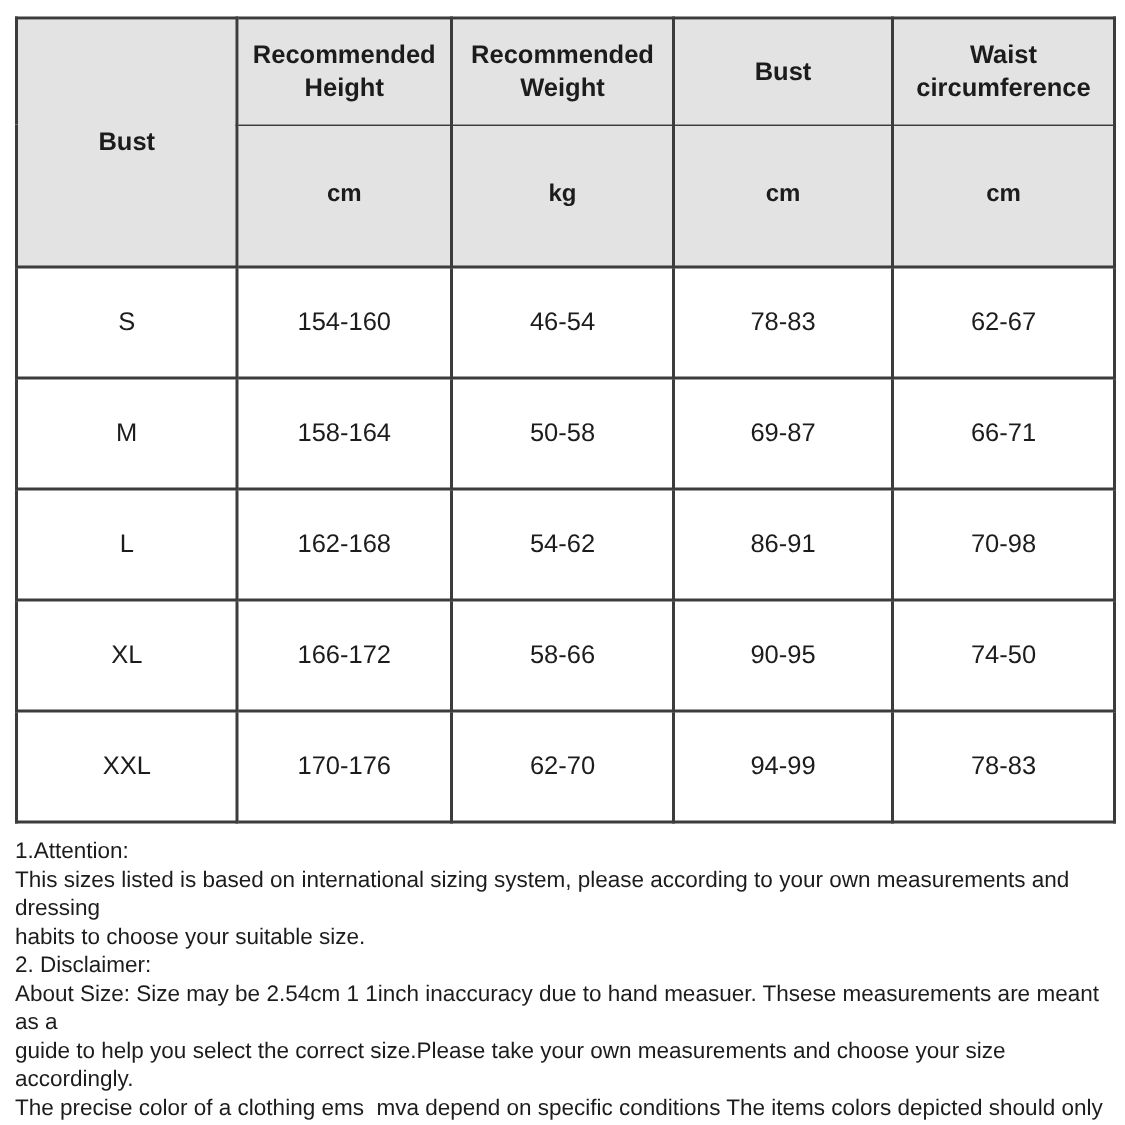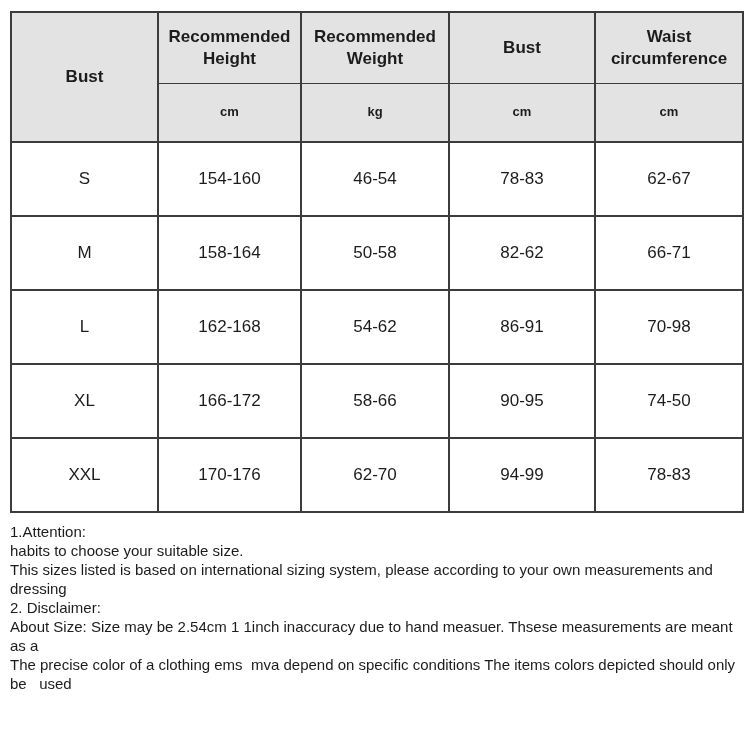--- a/index.html
+++ b/index.html
@@ -25,23 +25,23 @@
   }
   .size-table th {
     background: #e3e3e3;
     font-weight: 700;
     font-size: 17px;
     line-height: 22px;
   }
   .title-row th { height: 71px; }
   .col-title { border-bottom-width: 1px !important; }
   .unit-row th {
-    height: 59px;
+    height: 95px;
     border-top-width: 1px !important;
-    font-size: 13px;
+    font-size: 16px;
   }
   .size-head { border-bottom-width: 2px !important; }
   .data-row td {
     height: 74px;
     background: #ffffff;
     font-size: 17px;
     font-weight: 400;
   }
   .notes {
     margin: 9px 10px 0 10px;
@@ -82,21 +82,21 @@
       <td>S</td>
       <td>154-160</td>
       <td>46-54</td>
       <td>78-83</td>
       <td>62-67</td>
     </tr>
     <tr class="data-row">
       <td>M</td>
       <td>158-164</td>
       <td>50-58</td>
-      <td>82-62</td>
+      <td>69-87</td>
       <td>66-71</td>
     </tr>
     <tr class="data-row">
       <td>L</td>
       <td>162-168</td>
       <td>54-62</td>
       <td>86-91</td>
       <td>70-98</td>
     </tr>
     <tr class="data-row">
@@ -111,19 +111,20 @@
       <td>170-176</td>
       <td>62-70</td>
       <td>94-99</td>
       <td>78-83</td>
     </tr>
   </tbody>
 </table>
 
 <div class="notes">
   <div class="note-line">1.Attention:</div>
+  <div class="note-line">This sizes listed is based on international sizing system, please according to your own measurements and dressing</div>
   <div class="note-line">habits to choose your suitable size.</div>
-  <div class="note-line">This sizes listed is based on international sizing system, please according to your own measurements and dressing</div>
   <div class="note-line">2. Disclaimer:</div>
   <div class="note-line">About Size: Size may be 2.54cm 1 1inch inaccuracy due to hand measuer. Thsese measurements are meant as a</div>
+  <div class="note-line">guide to help you select the correct size.Please take your own measurements and choose your size accordingly.</div>
   <div class="note-line">The precise color of a clothing ems  mva depend on specific conditions The items colors depicted should only be   used</div>
 
 </div>
 
 </body></html>

